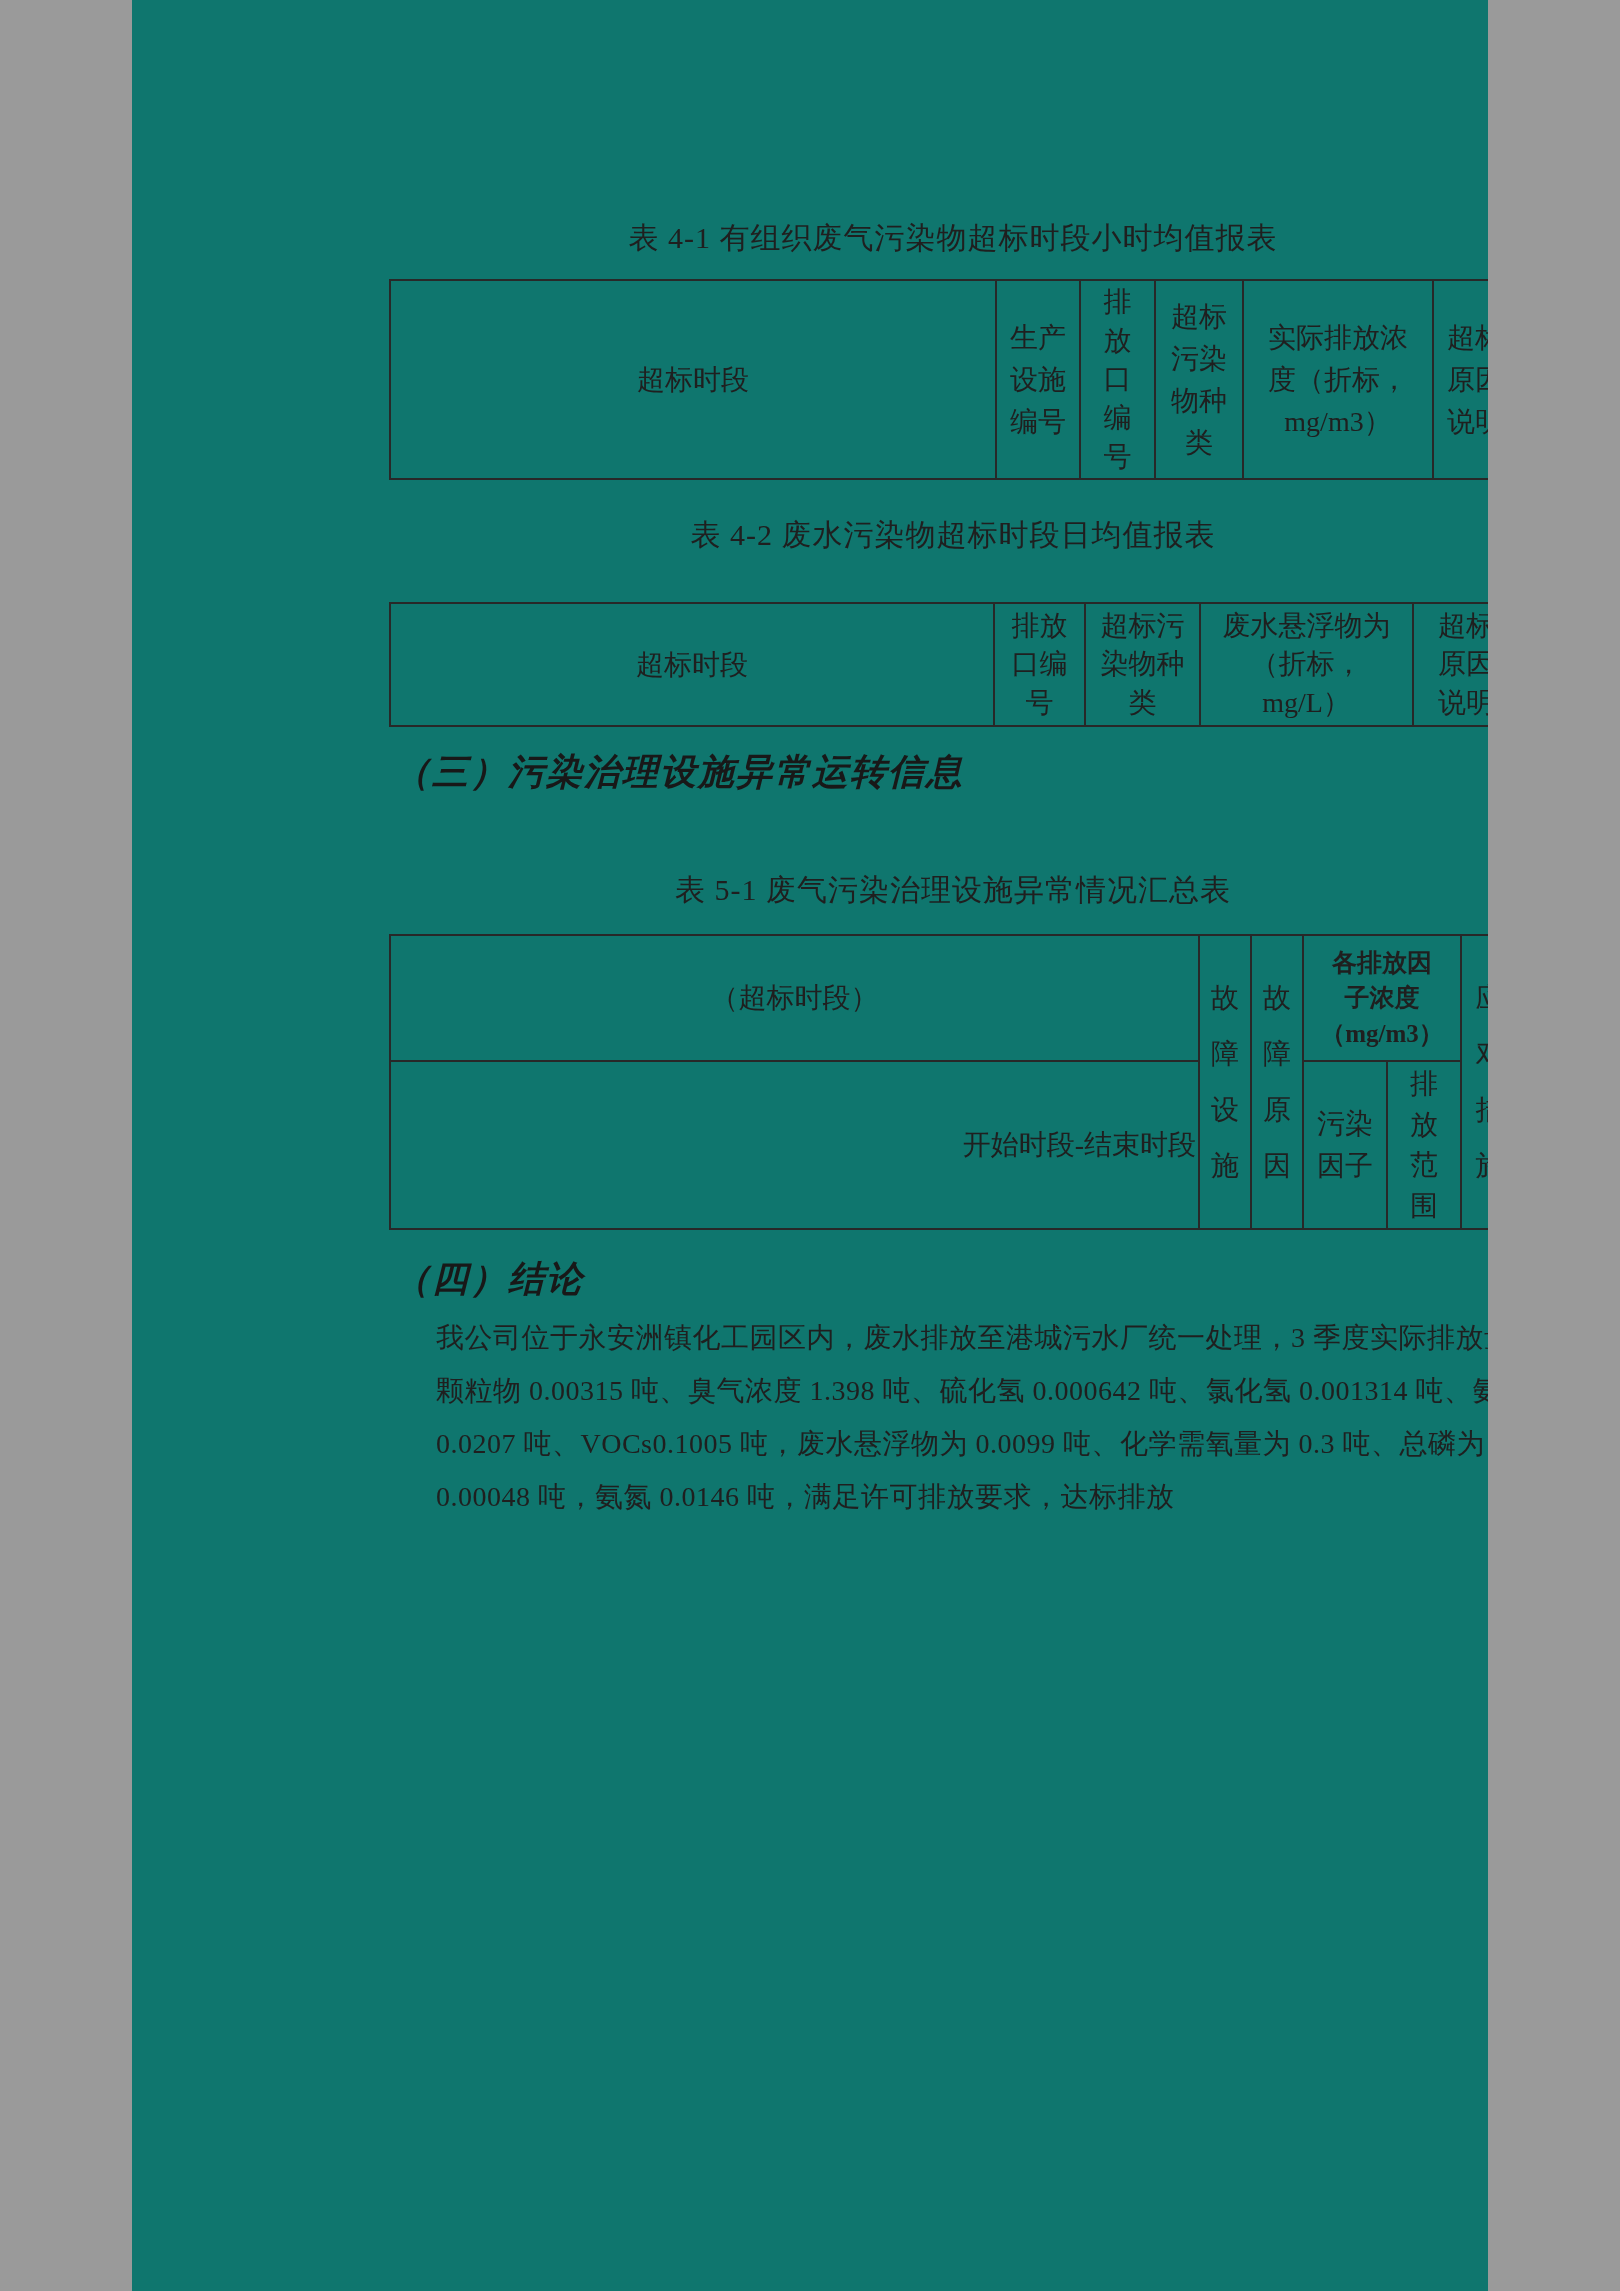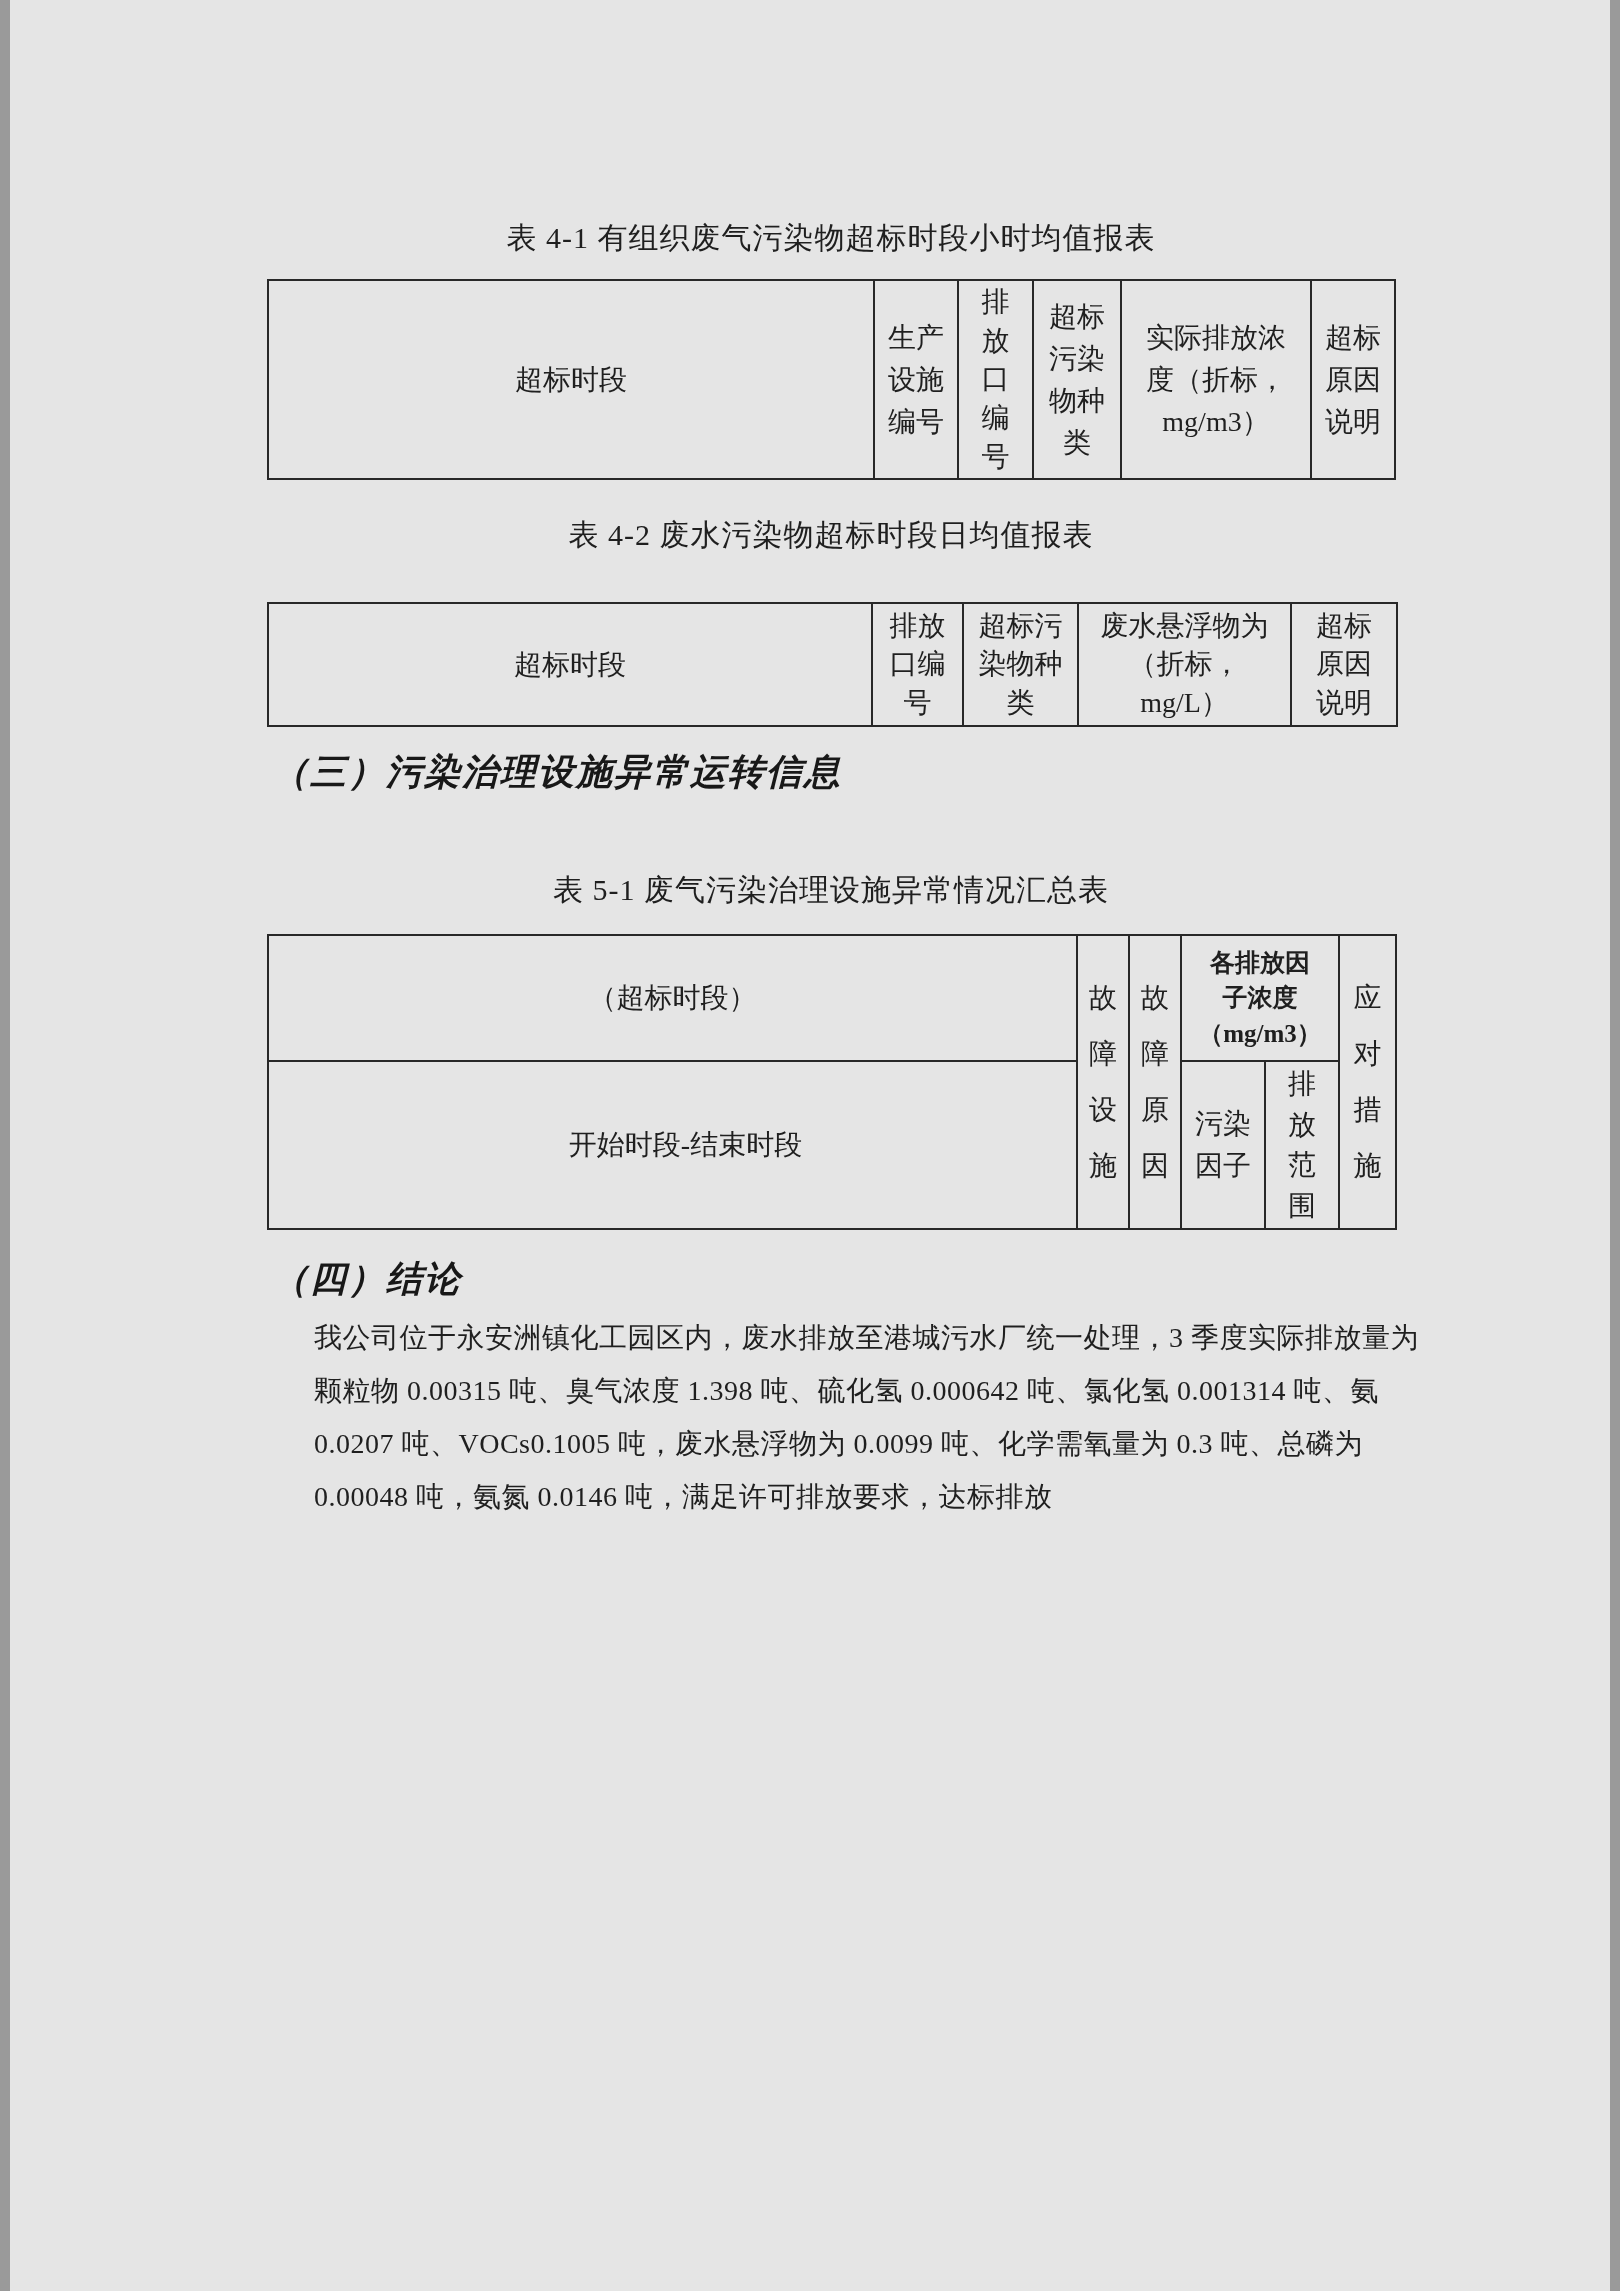--- a/index.html
+++ b/index.html
@@ -1,22 +1,22 @@
 <!DOCTYPE html>
 <html><head>
 <meta charset="utf-8">
 <style>
   * { margin: 0; padding: 0; box-sizing: border-box; }
   html, body { background: #9a9a9a; }
   .page {
     position: relative;
-    width: 1600px;
+    width: 1356px;
     height: 2292px;
     margin: 0 auto;
-    background: #e5e5e5;
+    background: #0f766e;
     color: #1f1f1f;
     font-family: "Liberation Serif", "DejaVu Serif", serif;
     overflow: hidden;
   }
   .content {
     position: absolute;
     left: 257px;
     top: 0;
     width: 1128px;
   }
@@ -43,21 +43,21 @@
     font-size: 28px;
     line-height: 1.5;
     white-space: pre-line;
     padding: 2px;
     overflow: hidden;
   }
   .lh138 { line-height: 1.38; }
   .lh142 { line-height: 1.42; font-size: 25px; font-weight: bold; }
   .lh145 { line-height: 1.45; }
   .vtall { line-height: 2.0; }
-  .left-cell { text-align: center; padding-left: 28px; }
+  .left-cell { text-align: right; padding-left: 28px; }
   .section-heading {
     position: absolute;
     font-size: 36px;
     font-weight: 700;
     letter-spacing: 2px;
     white-space: pre-line;
     color: #181818;
     font-style: italic;
   }
   .body-text {

